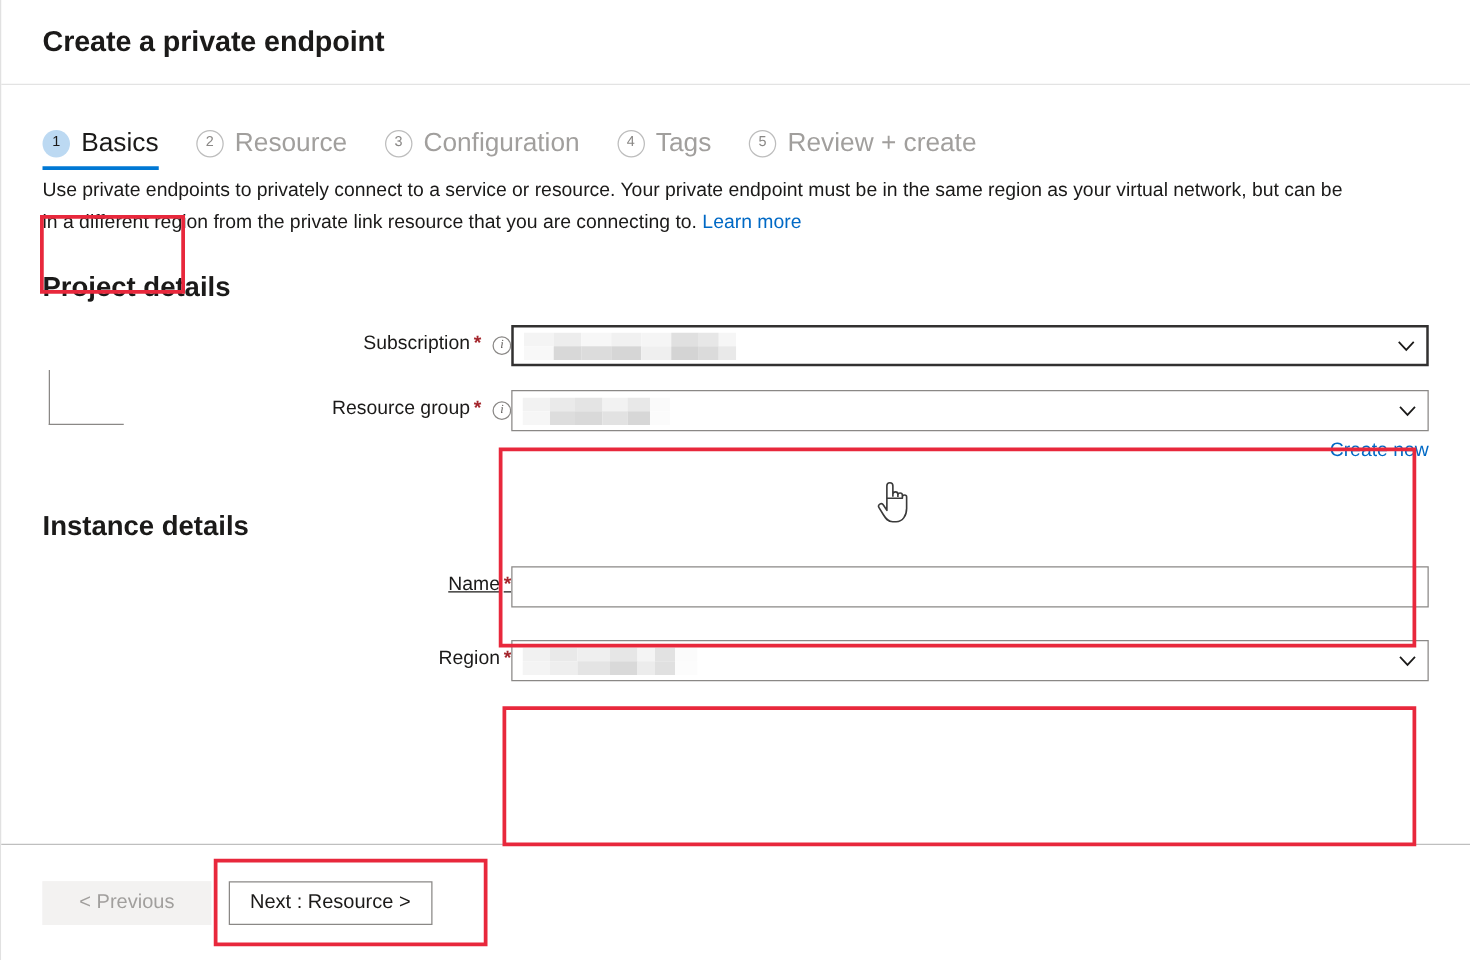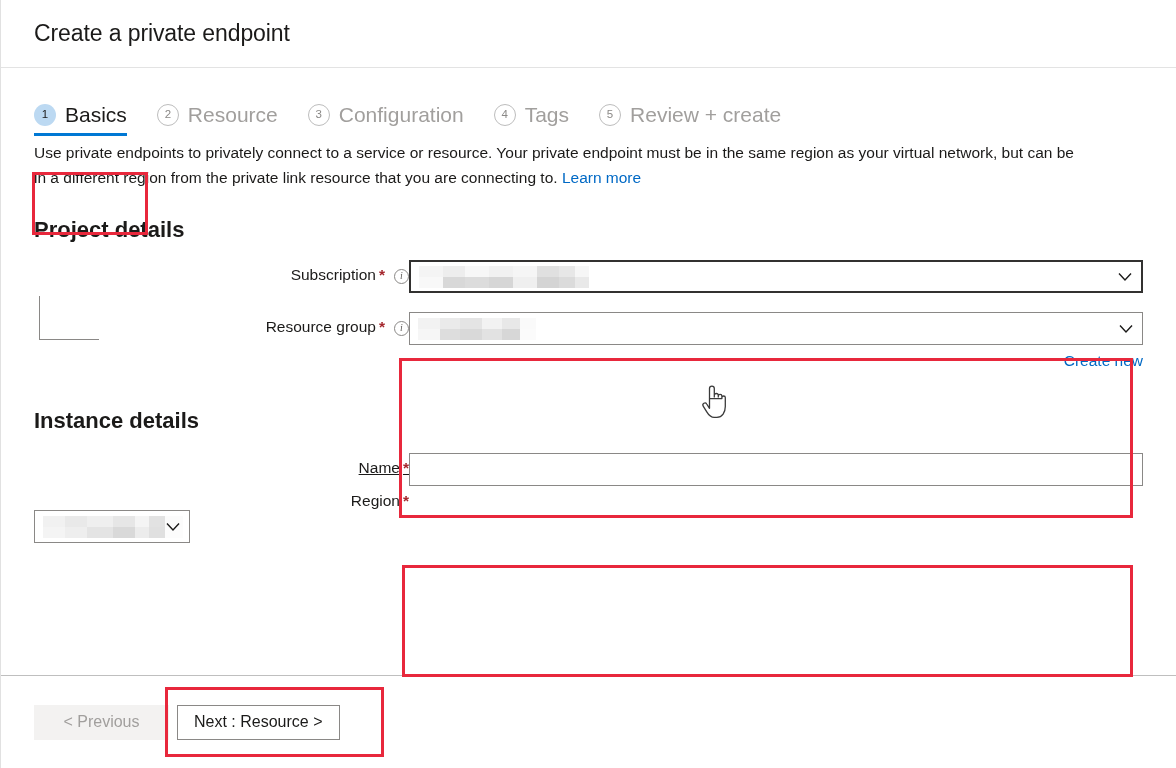--- a/index.html
+++ b/index.html
@@ -24,21 +24,21 @@
   
   .title-bar {
     height: 68px;
     border-bottom: 1px solid #e3e3e3;
     display: flex;
     align-items: center;
     padding-left: 33px;
   }
   .blade-title {
     font-size: 23px;
-    font-weight: 400;
+    font-weight: 700;
     letter-spacing: -0.1px;
     color: #1b1a19;
   }
 
   
   .content {
     position: relative;
     padding: 0;
     height: 606px;
   }
@@ -222,21 +222,21 @@
   
   .footer {
     position: absolute;
     left: 0; right: 0; bottom: 0;
     height: 93px;
     border-top: 1px solid #bfbfbf;
     background: #fff;
     display: flex;
     align-items: center;
     padding-left: 33px;
-    gap: 8px;
+    gap: 14px;
   }
   .btn {
     height: 35px;
     min-width: 135px;
     font-size: 16px;
     font-family: "Liberation Sans", sans-serif;
     display: inline-flex;
     align-items: center;
     justify-content: center;
     padding: 0 16px;
@@ -383,21 +383,21 @@
         <div class="lbl-col">
           <span>Name</span><span class="req">*</span>
         </div>
         <div class="ctl-col">
           <div class="field text">
             <span style="font-size:15.5px;"></span>
           </div>
         </div>
       </div>
 
-      <div class="row" style="flex-direction:column;">
+      <div class="row" style="margin-top:26px;">
         <div class="lbl-col">
           <span>Region</span><span class="req">*</span>
         </div>
         <div class="ctl-col">
           <div class="field">
             <svg class="redact" width="140" height="22" viewBox="0 0 140 22">
               <rect x="0" y="0" width="22" height="11" fill="#f1f1f1"></rect>
               <rect x="22" y="0" width="22" height="11" fill="#e9e9e9"></rect>
               <rect x="44" y="0" width="26" height="11" fill="#efefef"></rect>
               <rect x="70" y="0" width="22" height="11" fill="#e6e6e6"></rect>

